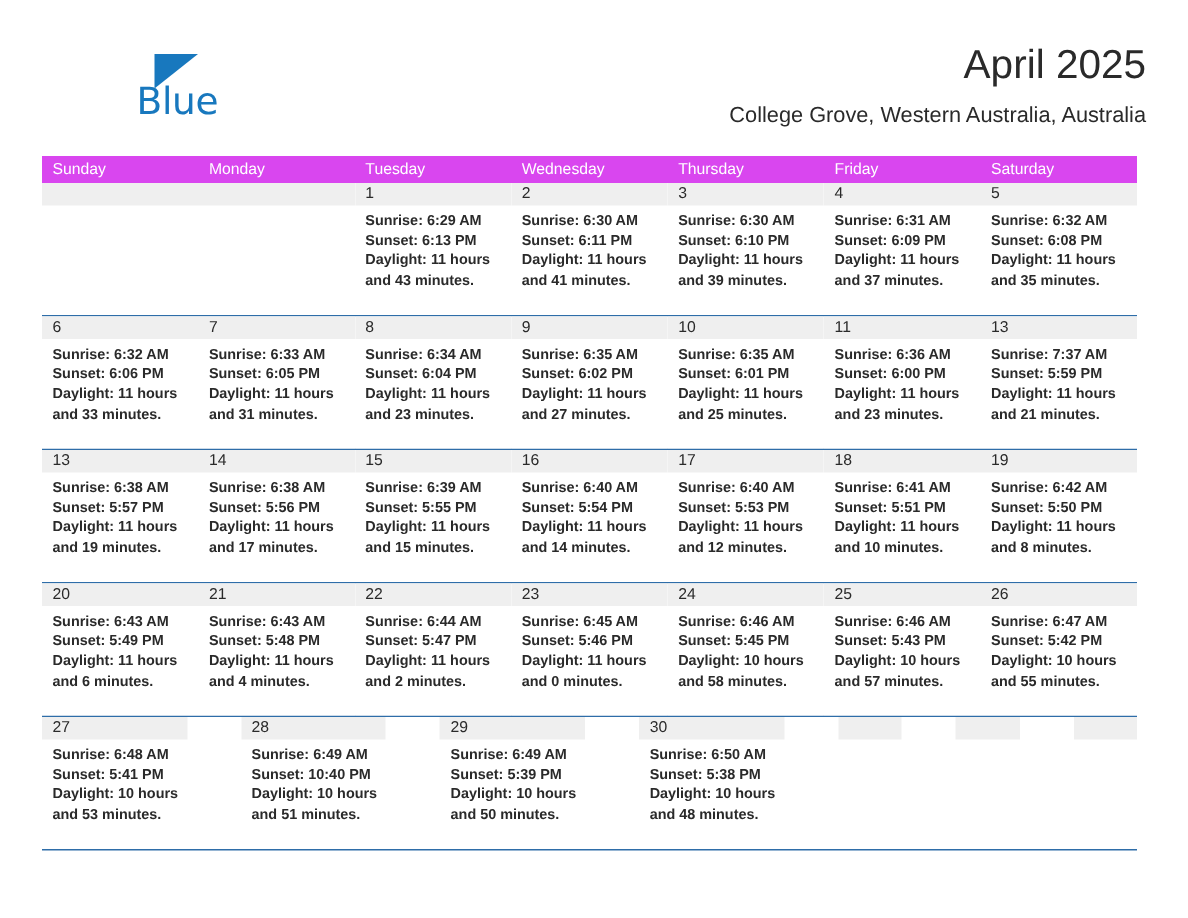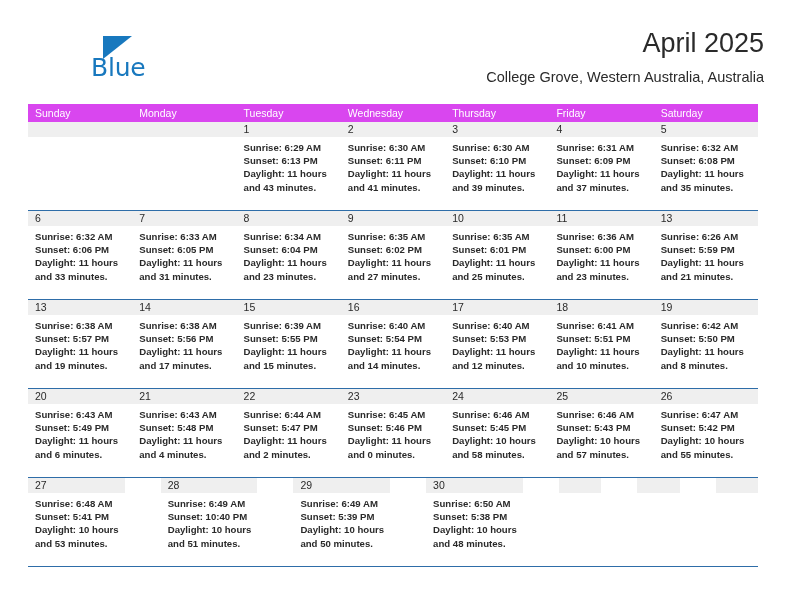--- a/index.html
+++ b/index.html
@@ -280,21 +280,21 @@
             <div class="day-lines">
               <div class="day-line">Sunrise: 6:36 AM</div>
               <div class="day-line">Sunset: 6:00 PM</div>
               <div class="day-line">Daylight: 11 hours</div>
               <div class="day-line">and 23 minutes.</div>
             </div>
           </div>
           <div class="day-cell">
             <div class="day-number-band">13</div>
             <div class="day-lines">
-              <div class="day-line">Sunrise: 6:26 AM</div>
+              <div class="day-line">Sunrise: 7:37 AM</div>
               <div class="day-line">Sunset: 5:59 PM</div>
               <div class="day-line">Daylight: 11 hours</div>
               <div class="day-line">and 21 minutes.</div>
             </div>
           </div>
         </div>
         <div class="week-row">
           <div class="day-cell">
             <div class="day-number-band">13</div>
             <div class="day-lines">

